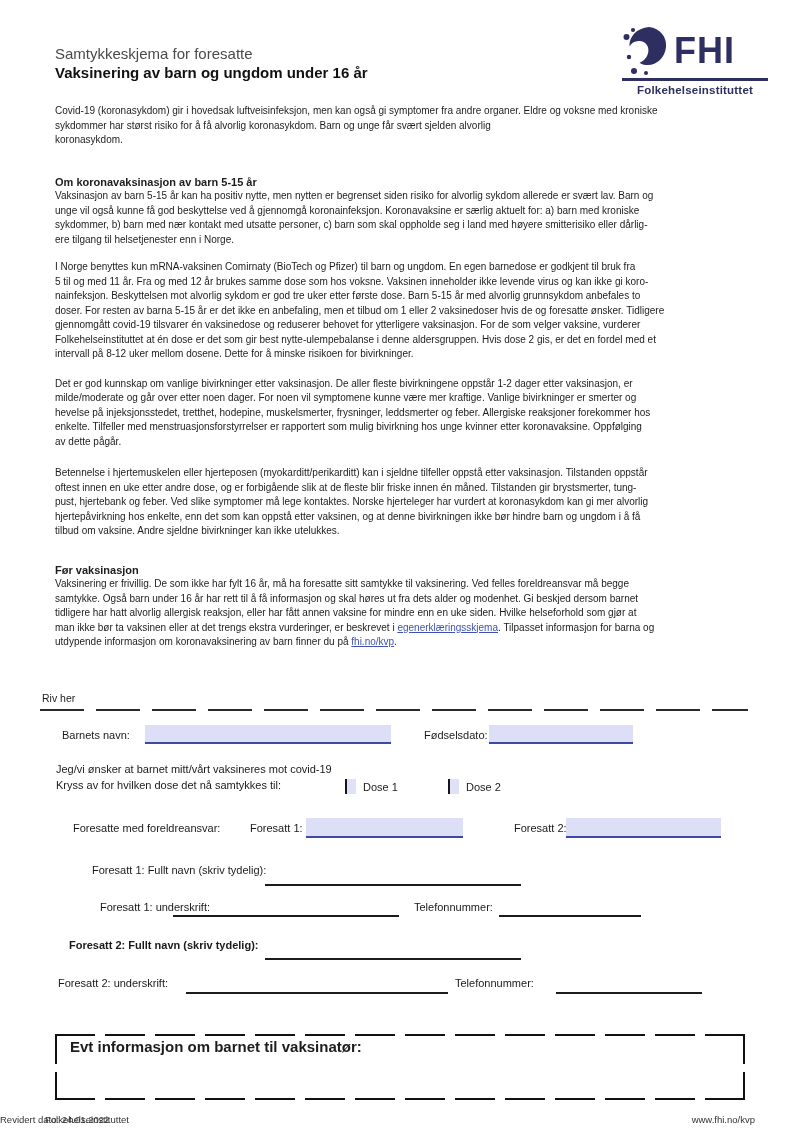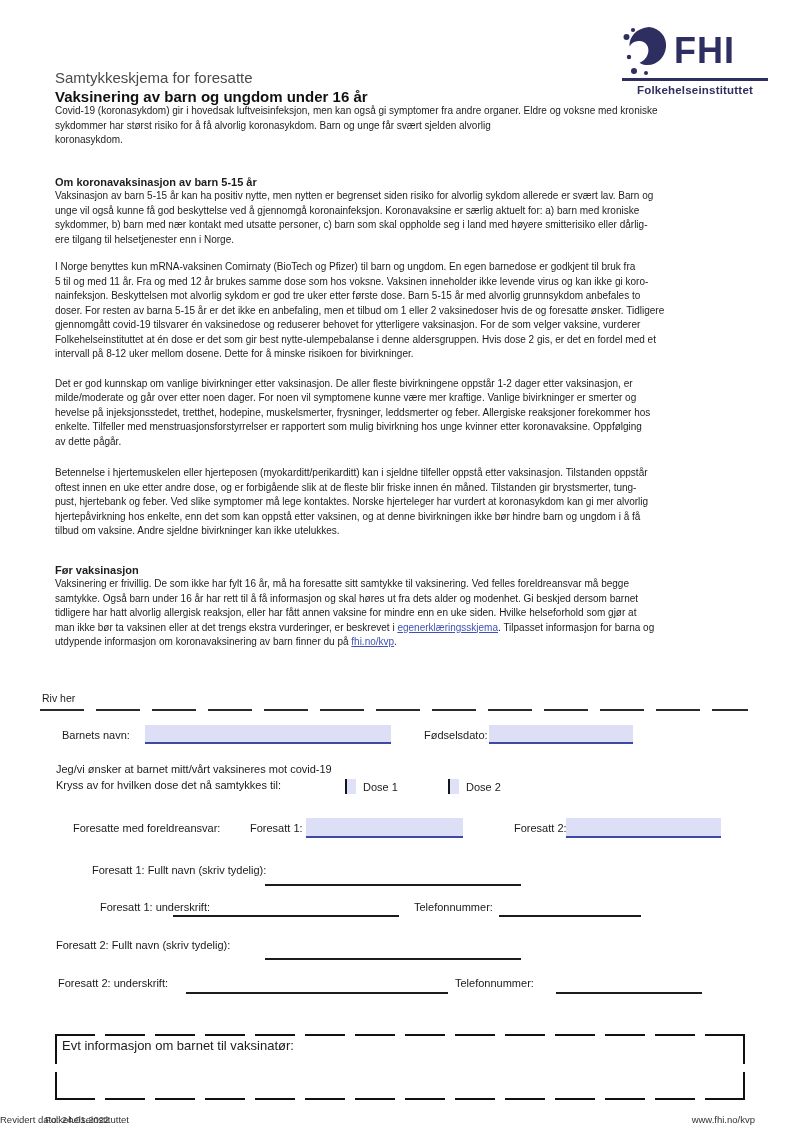--- a/index.html
+++ b/index.html
@@ -7,21 +7,21 @@
   .page {
     position: relative;
     width: 800px;
     height: 1137px;
     background: #ffffff;
     font-family: "Liberation Sans", sans-serif;
     color: #1c1c1c;
     overflow: hidden;
   }
   
-  .header-titles { position:absolute; left:55px; top:44px;margin-top:24px; }
+  .header-titles { position:absolute; left:55px; top:44px; }
   .subtitle { font-size:15px; color:#4a4a4a; line-height:19px; }
   .doc-title { font-size:15px; font-weight:bold; color:#111; line-height:19px; }
   .logo { position:absolute; left:622px; top:26px; width:146px; }
   .logo-top { display:flex; align-items:center; justify-content:flex-start; height:50px; }
   .logo-mark { width:46px; height:50px; flex:0 0 auto; }
   .logo-acronym { font-size:36px; font-weight:800; color:#2E2E60; line-height:40px; letter-spacing:1px; margin-left:6px; }
   .logo-rule { height:3px; background:#2E2E60; margin-top:2px; }
   .logo-name { font-size:11.5px; font-weight:600; color:#2E2E60; margin-top:3px; letter-spacing:0.2px; text-align:center; }
   
   .content { position:absolute; left:55px; top:104px; width:694px; font-size:10px; line-height:14.5px; }
@@ -59,21 +59,21 @@
   }
   .sig-line { height:2px; background:#1c1c1c; }
   .info-box {
     width:690px; height:66px;
     background:
       repeating-linear-gradient(90deg,#111 0 40px,transparent 40px 50px) top left / 100% 2px no-repeat,
       repeating-linear-gradient(90deg,#111 0 40px,transparent 40px 50px) bottom left / 100% 2px no-repeat,
       repeating-linear-gradient(180deg,#111 0 30px,transparent 30px 38px) top left / 2px 100% no-repeat,
       repeating-linear-gradient(180deg,#111 0 30px,transparent 30px 38px) top right / 2px 100% no-repeat;
   }
-  .info-box-label { font-size:13px; padding:4px 7px; }
+  .info-box-label { font-size:15px; padding:4px 15px;font-weight:bold; }
   
   .footer-left  { left:45px;  top:1114px; font-size:9.5px; color:#333; }
   .footer-center{ left:0; top:1114px; width:800px; text-align:left; font-size:9.5px; color:#333; }
   .footer-right { right:45px; top:1114px; font-size:9.5px; color:#333; }
 </style>
 </head>
 <body>
 
 <div class="page">
 
@@ -161,21 +161,21 @@
   <input class="abs field" style="left: 566px; top: 818px; width: 155px; height: 20px;" value="">
 
   <div class="abs form-label" style="left:56px; top:864px;margin-left:36px;">Foresatt 1: Fullt navn (skriv tydelig):</div>
   <div class="abs sig-line" style="left:265px; top:884px; width:256px;"></div>
 
   <div class="abs form-label" style="left:56px; top:901px;padding-left:44px;">Foresatt 1:  underskrift:</div>
   <div class="abs sig-line" style="left:173px; top:915px; width:226px;"></div>
   <div class="abs form-label" style="left:414px; top:901px;">Telefonnummer:</div>
   <div class="abs sig-line" style="left:499px; top:915px; width:142px;"></div>
 
-  <div class="abs form-label" style="left:56px; top:939px;">Foresatt 2: Fullt navn (skriv tydelig):</div>
+  <div class="abs form-label" style="left:69px; top:939px;font-weight:bold;">Foresatt 2: Fullt navn (skriv tydelig):</div>
   <div class="abs sig-line" style="left:265px; top:958px; width:256px;"></div>
 
   <div class="abs form-label" style="left:58px; top:977px;">Foresatt 2:  underskrift:</div>
   <div class="abs sig-line" style="left:186px; top:992px; width:262px;"></div>
   <div class="abs form-label" style="left:455px; top:977px;">Telefonnummer:</div>
   <div class="abs sig-line" style="left:556px; top:992px; width:146px;"></div>
 
   <div class="abs info-box" style="left:55px; top:1034px;">
     <div class="info-box-label">Evt informasjon om barnet til vaksinatør:</div>
   </div>

